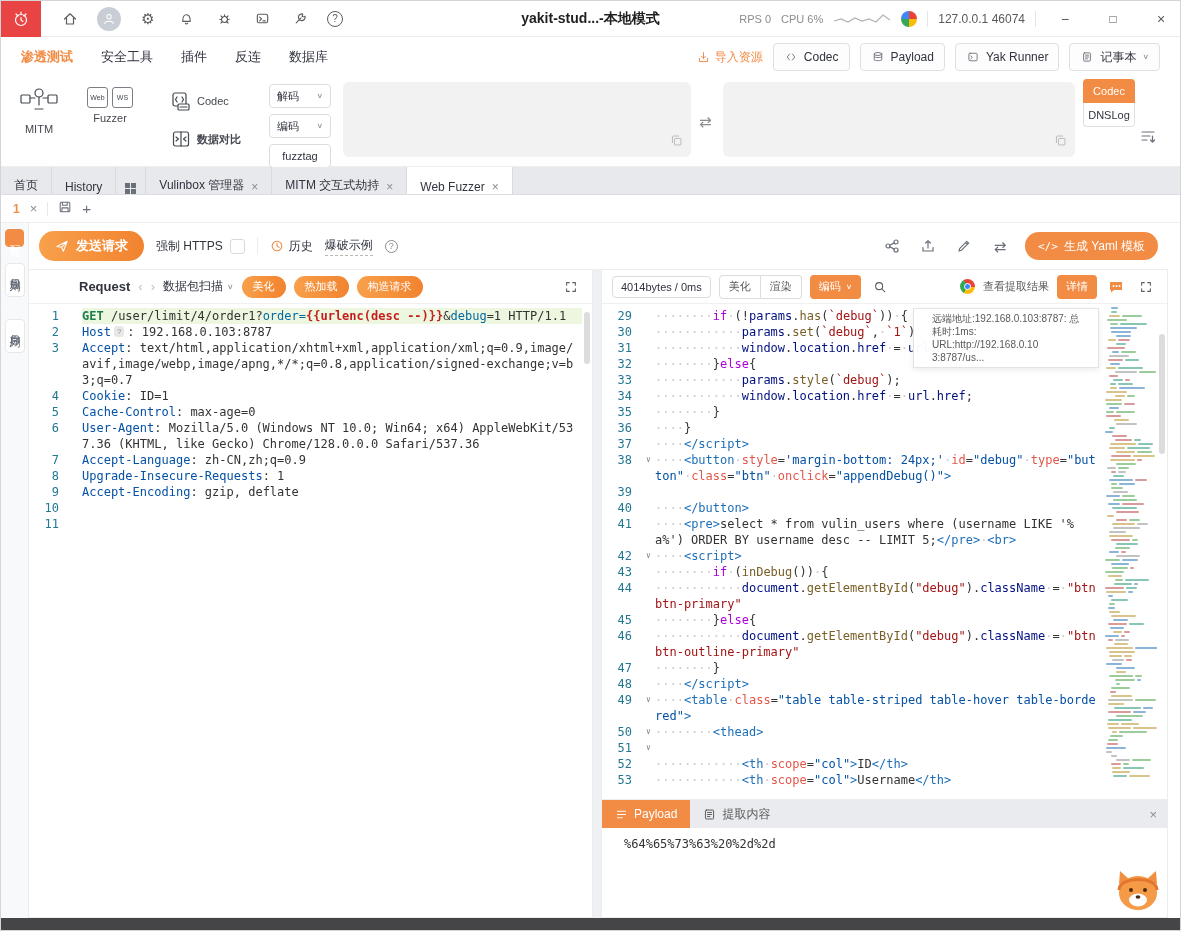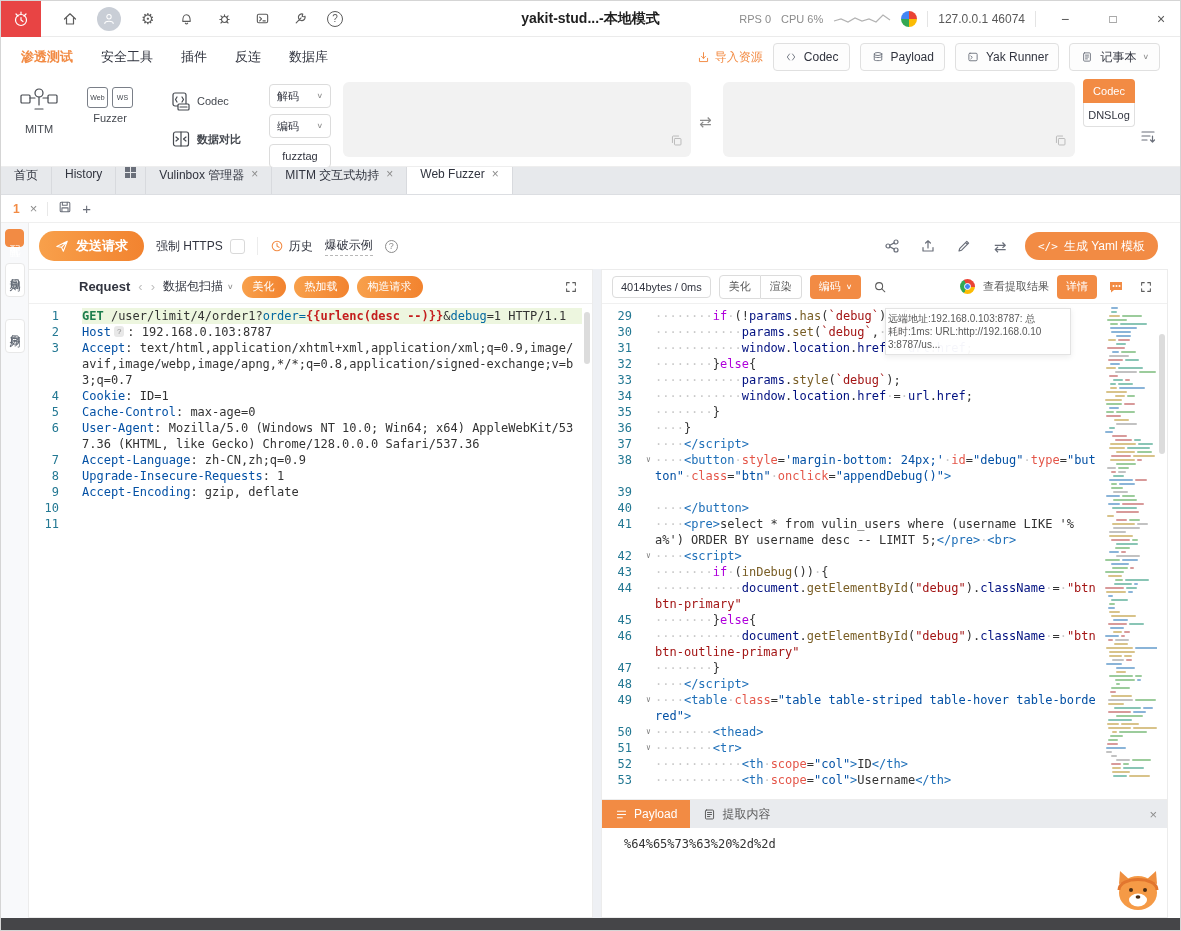--- a/index.html
+++ b/index.html
@@ -46,21 +46,21 @@
   .gray-panel{position:absolute;height:75px;background:#f2f2f2;border-radius:6px;}
   .gray-panel .copy-ic{position:absolute;right:8px;bottom:6px;color:#b9b9b9;}
   .swap-ic{position:absolute;font-size:15px;color:#8c8c8c;}
   .codec-stack{position:absolute;left:1082px;top:2px;width:52px;display:flex;flex-direction:column;}
   .codec-stack .on{height:24px;background:#f28b44;color:#fff;font-size:11px;display:flex;align-items:center;justify-content:center;border-radius:4px 4px 0 0;}
   .codec-stack .off{height:24px;background:#fff;border:1px solid #e0e0e0;border-top:none;color:#31343f;font-size:11px;display:flex;align-items:center;justify-content:center;border-radius:0 0 4px 4px;}
   .filter-ic{position:absolute;left:1138px;top:50px;color:#6a6f7a;}
 
   
   .tabbar{position:absolute;top:166px;left:0;right:0;height:28px;background:#e7e9ec;display:flex;align-items:stretch;border-bottom:1px solid #dcdee2;}
-  .main-tab{display:flex;align-items:flex-start;gap:7px;padding:0 13px;font-size:12px;color:#31343f;border-right:1px solid #d8dade;white-space:nowrap;}
+  .main-tab{display:flex;align-items:flex-end;gap:7px;padding:0 13px;font-size:12px;color:#31343f;border-right:1px solid #d8dade;white-space:nowrap;}
   .main-tab.active{background:#fff;}
   .main-tab .tab-close{color:#8c8c8c;font-size:12px;}
   .main-tab.icon-tab{padding:0 9px;}
 
   
   .subtabbar{position:absolute;top:194px;left:0;right:0;height:28px;background:#fff;border-bottom:1px solid #efefef;display:flex;align-items:center;gap:10px;padding:0 12px;}
   .seq-num{color:#f28b44;font-size:12px;font-weight:bold;}
   .sub-close{color:#8c8c8c;font-size:13px;}
   .sub-sep{width:1px;height:14px;background:#e8e8e8;}
   .sub-ic{color:#6a6f7a;}
@@ -128,21 +128,21 @@
   .tk-fn{color:#795e26;}
   .tk-str{color:#a31515;}
   .tk-tag{color:#1e6fb8;}
   .tk-attr{color:#e45649;}
   .tk-val{color:#0451a5;}
   .tk-badge{display:inline-block;background:#e8e8e8;color:#8c8c8c;border-radius:3px;font-size:8px;line-height:11px;padding:0 3px;margin:0 3px 2px 3px;vertical-align:middle;font-family:"Liberation Sans",sans-serif;}
   .scroll-thumb{position:absolute;right:2px;top:8px;width:6px;height:52px;background:#dcdcdc;border-radius:3px;}
   .minimap{position:absolute;right:10px;top:2px;bottom:2px;width:52px;overflow:hidden;}
   .mm-row{height:4px;display:flex;align-items:center;}
   .mm-bar{height:2px;border-radius:1px;flex:0 0 auto;}
-  .resp-tooltip{position:absolute;top:4px;right:96px;width:186px;background:rgba(255,255,255,.96);border:1px solid #e3e3e3;box-shadow:0 2px 6px rgba(0,0,0,.08);padding:3px 2px;font-size:10px;color:#595959;line-height:13px;z-index:5;}
+  .resp-tooltip{position:absolute;top:4px;right:68px;width:186px;background:rgba(255,255,255,.96);border:1px solid #e3e3e3;box-shadow:0 2px 6px rgba(0,0,0,.08);padding:3px 18px;font-size:10px;color:#595959;line-height:13px;z-index:5;}
 
   
   .bottom-panel{position:absolute;left:0;right:0;top:531px;bottom:0;background:#fff;border:1px solid #ececec;border-top:none;display:flex;flex-direction:column;}
   .bp-tabs{height:28px;background:#e9ebee;display:flex;align-items:stretch;flex:0 0 auto;}
   .bp-tab{display:flex;align-items:center;gap:6px;padding:0 13px;font-size:12px;white-space:nowrap;}
   .bp-tab.active{background:#f28b44;color:#fff;}
   .bp-tab.inactive{color:#595959;}
   .bp-spacer{flex:1;}
   .bp-close{display:flex;align-items:center;padding:0 10px;color:#8c8c8c;font-size:13px;}
   .bp-content{flex:1;position:relative;padding:9px 12px;font-family:"DejaVu Sans Mono","Liberation Mono",monospace;font-size:12px;color:#333;margin-left:10px;}
@@ -676,21 +676,20 @@
               <span class="ed-content"><span class="tk-ws">····</span><span class="tk-tag">&lt;table</span><span class="tk-ws">·</span><span class="tk-attr">class</span><span class="tk-pl">=</span><span class="tk-val">"table table-striped table-hover table-bordered"</span><span class="tk-tag">&gt;</span></span>
             </div>
             <div class="ed-line">
               <span class="ed-num">50</span>
               <span class="ed-fold">∨</span>
               <span class="ed-content"><span class="tk-ws">········</span><span class="tk-tag">&lt;thead&gt;</span></span>
             </div>
             <div class="ed-line">
               <span class="ed-num">51</span>
               <span class="ed-fold">∨</span>
-              <span class="ed-content"><span class="tk-ws">········</span><span class="tk-tag">&lt;tr&gt;</span></span>
             </div>
             <div class="ed-line">
               <span class="ed-num">52</span>
               <span class="ed-fold"></span>
               <span class="ed-content"><span class="tk-ws">············</span><span class="tk-tag">&lt;th</span><span class="tk-ws">·</span><span class="tk-attr">scope</span><span class="tk-pl">=</span><span class="tk-val">"col"</span><span class="tk-tag">&gt;</span><span class="tk-pl">ID</span><span class="tk-tag">&lt;/th&gt;</span></span>
             </div>
             <div class="ed-line">
               <span class="ed-num">53</span>
               <span class="ed-fold"></span>
               <span class="ed-content"><span class="tk-ws">············</span><span class="tk-tag">&lt;th</span><span class="tk-ws">·</span><span class="tk-attr">scope</span><span class="tk-pl">=</span><span class="tk-val">"col"</span><span class="tk-tag">&gt;</span><span class="tk-pl">Username</span><span class="tk-tag">&lt;/th&gt;</span></span>

